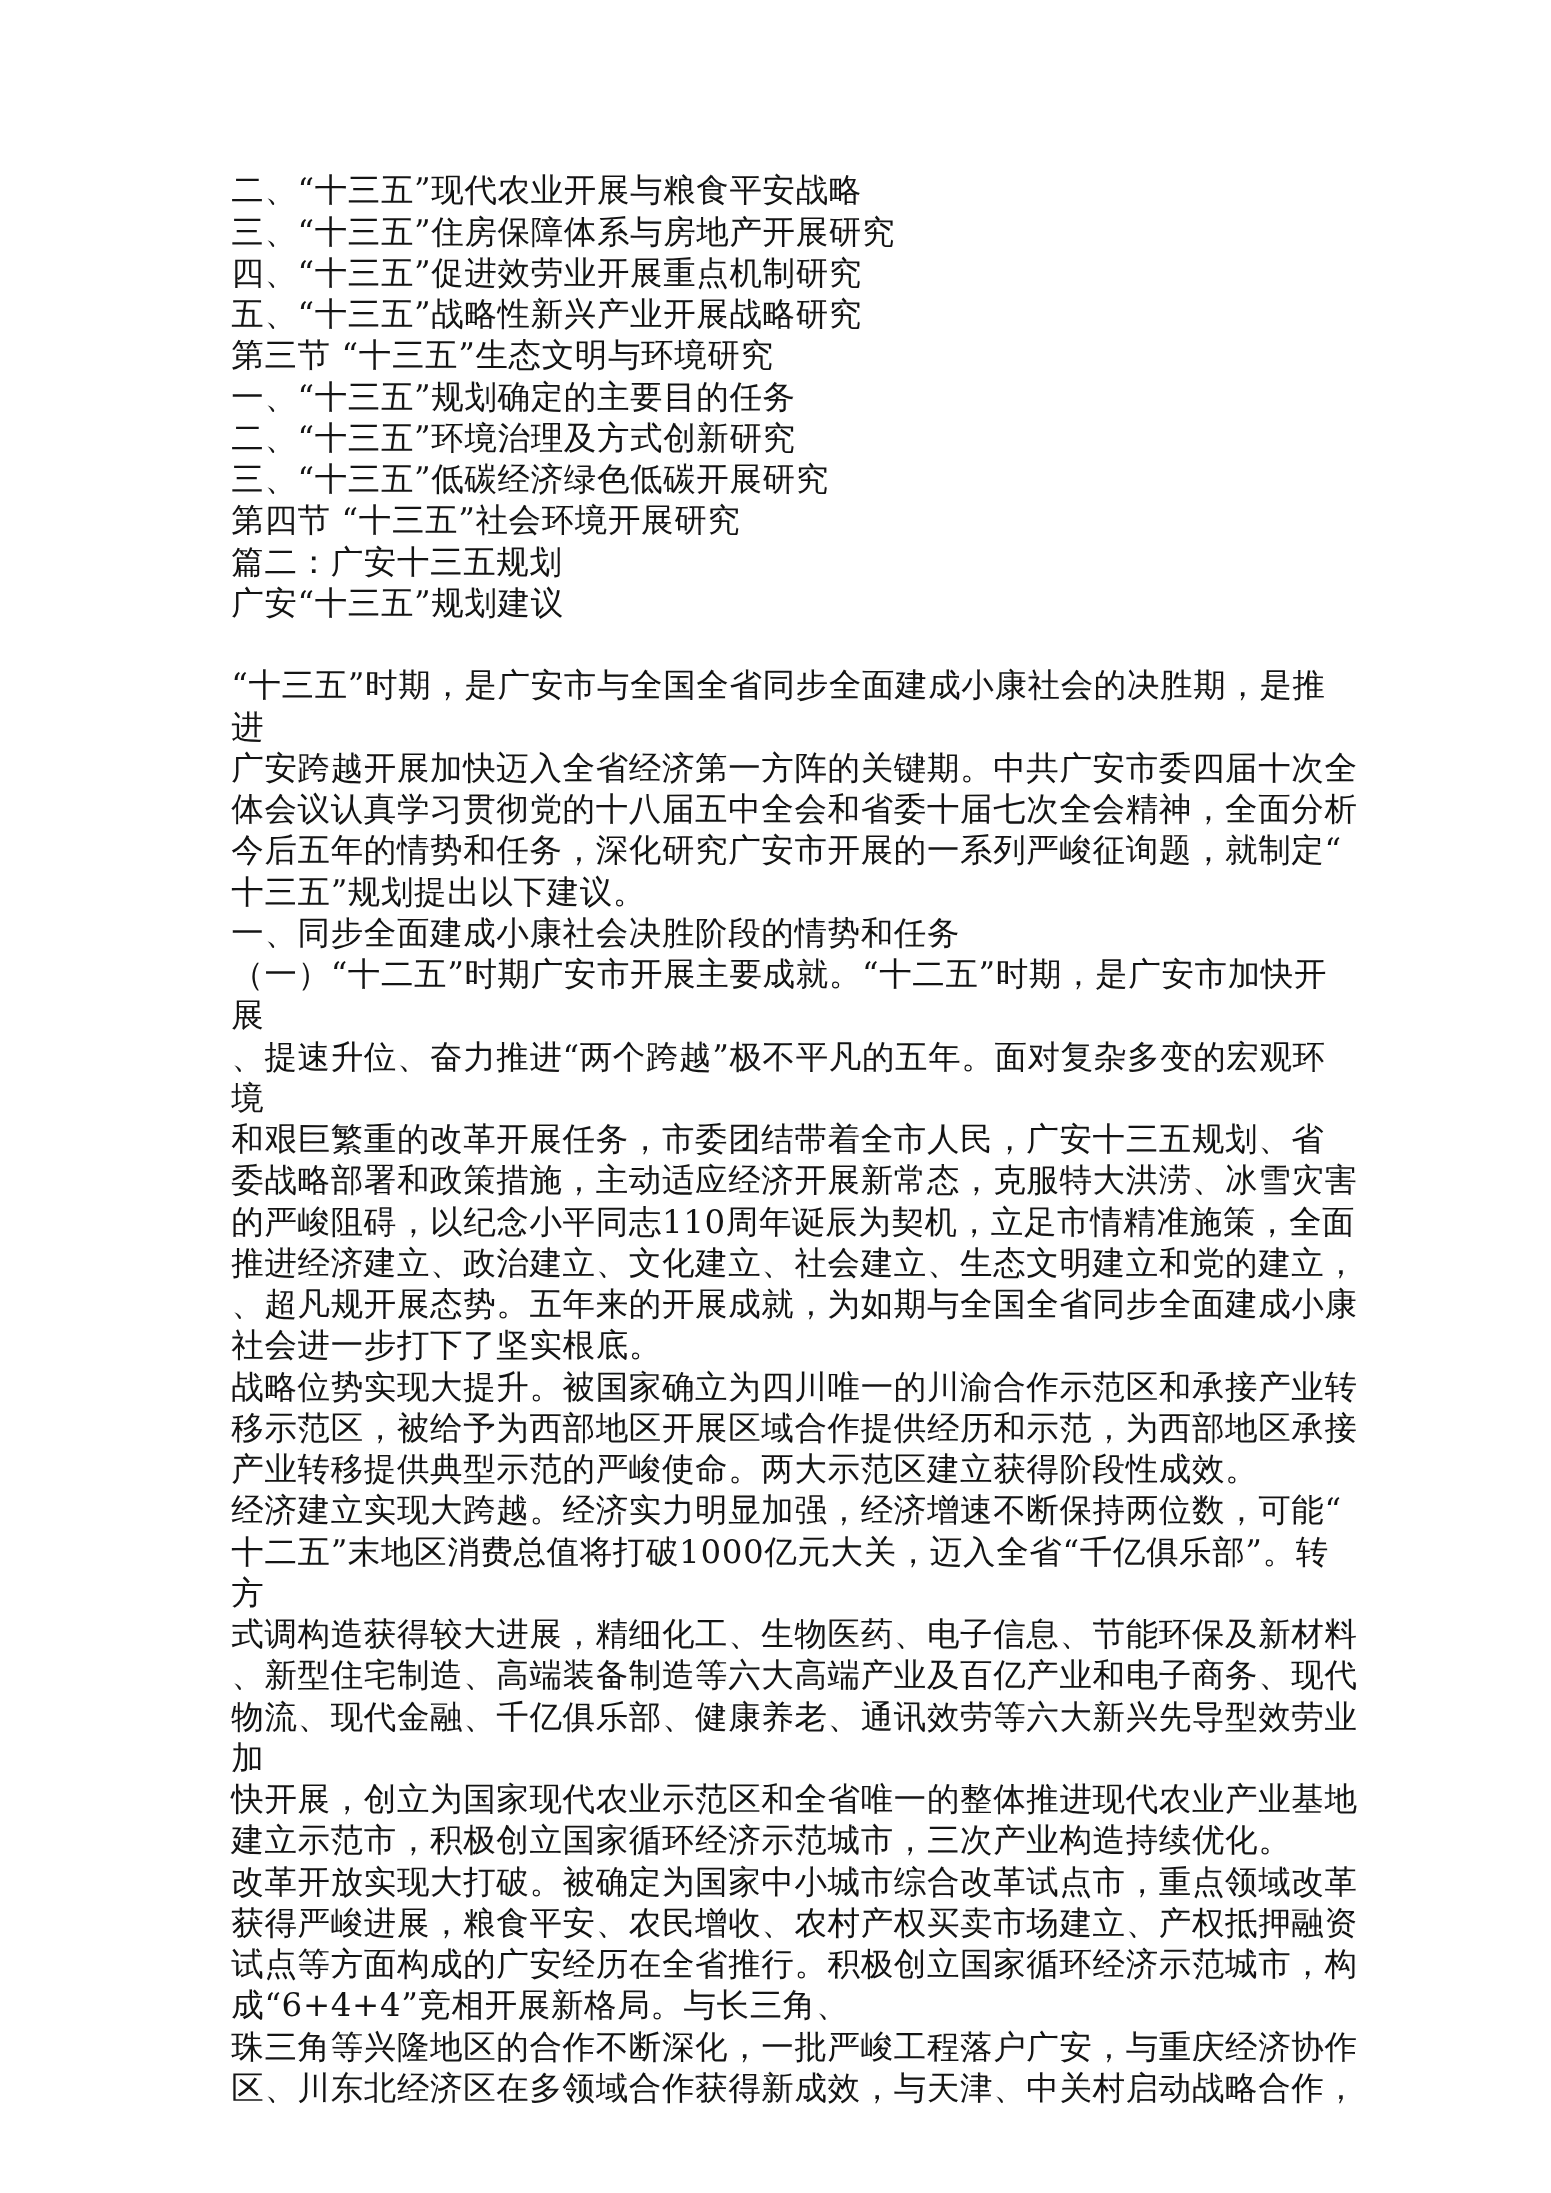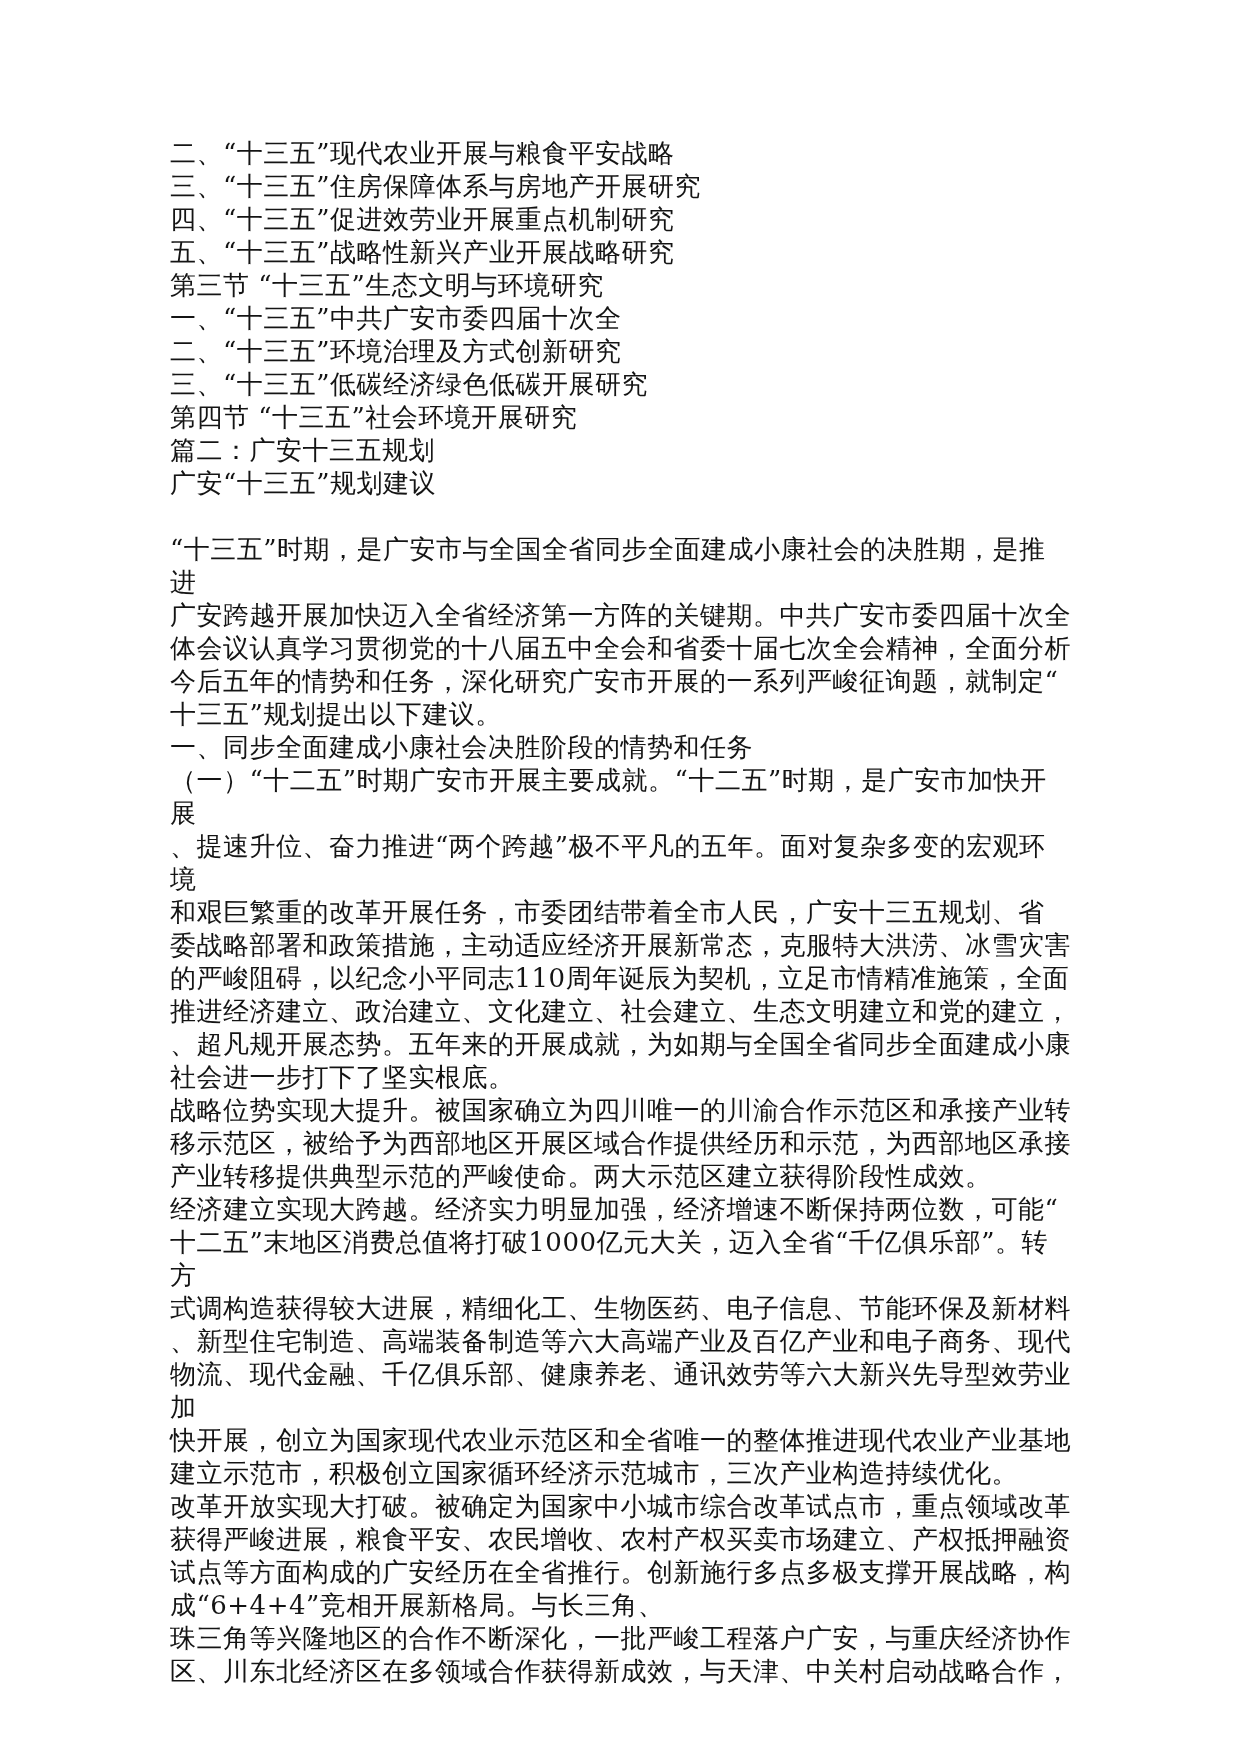--- a/index.html
+++ b/index.html
@@ -13,21 +13,21 @@
     overflow: hidden;
   }
   .page {
     position: relative;
     width: 1241px;
     height: 1754px;
     background: #ffffff;
   }
   .text-block {
     position: absolute;
-    left: 170px;
+    left: 185px;
     top: 137px;
     width: 902px;
     font-family: "DejaVu Serif", "Liberation Serif", serif;
     font-size: 26px;
     line-height: 33px;
     color: #141414;
     letter-spacing: 0.5px;
   }
   .text-line {
     min-height: 33px;
@@ -38,21 +38,21 @@
 </head>
 <body style="background: rgb(255, 255, 255);">
 
 <div class="page">
   <div class="text-block" style="color: rgb(20, 20, 20);">
       <div class="text-line">二、“十三五”现代农业开展与粮食平安战略</div>
       <div class="text-line">三、“十三五”住房保障体系与房地产开展研究</div>
       <div class="text-line">四、“十三五”促进效劳业开展重点机制研究</div>
       <div class="text-line">五、“十三五”战略性新兴产业开展战略研究</div>
       <div class="text-line">第三节 “十三五”生态文明与环境研究</div>
-      <div class="text-line">一、“十三五”中共广安市委四届十次全</div>
+      <div class="text-line">一、“十三五”规划确定的主要目的任务</div>
       <div class="text-line">二、“十三五”环境治理及方式创新研究</div>
       <div class="text-line">三、“十三五”低碳经济绿色低碳开展研究</div>
       <div class="text-line">第四节 “十三五”社会环境开展研究</div>
       <div class="text-line">篇二：广安十三五规划</div>
       <div class="text-line">广安“十三五”规划建议</div>
       <div class="text-line"></div>
       <div class="text-line">“十三五”时期，是广安市与全国全省同步全面建成小康社会的决胜期，是推进</div>
       <div class="text-line">广安跨越开展加快迈入全省经济第一方阵的关键期。中共广安市委四届十次全</div>
       <div class="text-line">体会议认真学习贯彻党的十八届五中全会和省委十届七次全会精神，全面分析</div>
       <div class="text-line">今后五年的情势和任务，深化研究广安市开展的一系列严峻征询题，就制定“</div>
@@ -71,18 +71,18 @@
       <div class="text-line">产业转移提供典型示范的严峻使命。两大示范区建立获得阶段性成效。</div>
       <div class="text-line">经济建立实现大跨越。经济实力明显加强，经济增速不断保持两位数，可能“</div>
       <div class="text-line">十二五”末地区消费总值将打破1000亿元大关，迈入全省“千亿俱乐部”。转方</div>
       <div class="text-line">式调构造获得较大进展，精细化工、生物医药、电子信息、节能环保及新材料</div>
       <div class="text-line">、新型住宅制造、高端装备制造等六大高端产业及百亿产业和电子商务、现代</div>
       <div class="text-line">物流、现代金融、千亿俱乐部、健康养老、通讯效劳等六大新兴先导型效劳业加</div>
       <div class="text-line">快开展，创立为国家现代农业示范区和全省唯一的整体推进现代农业产业基地</div>
       <div class="text-line">建立示范市，积极创立国家循环经济示范城市，三次产业构造持续优化。</div>
       <div class="text-line">改革开放实现大打破。被确定为国家中小城市综合改革试点市，重点领域改革</div>
       <div class="text-line">获得严峻进展，粮食平安、农民增收、农村产权买卖市场建立、产权抵押融资</div>
-      <div class="text-line">试点等方面构成的广安经历在全省推行。创新施行多点多极支撑开展战略，构</div>
+      <div class="text-line">试点等方面构成的广安经历在全省推行。积极创立国家循环经济示范城市，构</div>
       <div class="text-line">成“6+4+4”竞相开展新格局。与长三角、</div>
       <div class="text-line">珠三角等兴隆地区的合作不断深化，一批严峻工程落户广安，与重庆经济协作</div>
       <div class="text-line">区、川东北经济区在多领域合作获得新成效，与天津、中关村启动战略合作，</div>
     </div>
 </div>
 
 </body></html>

